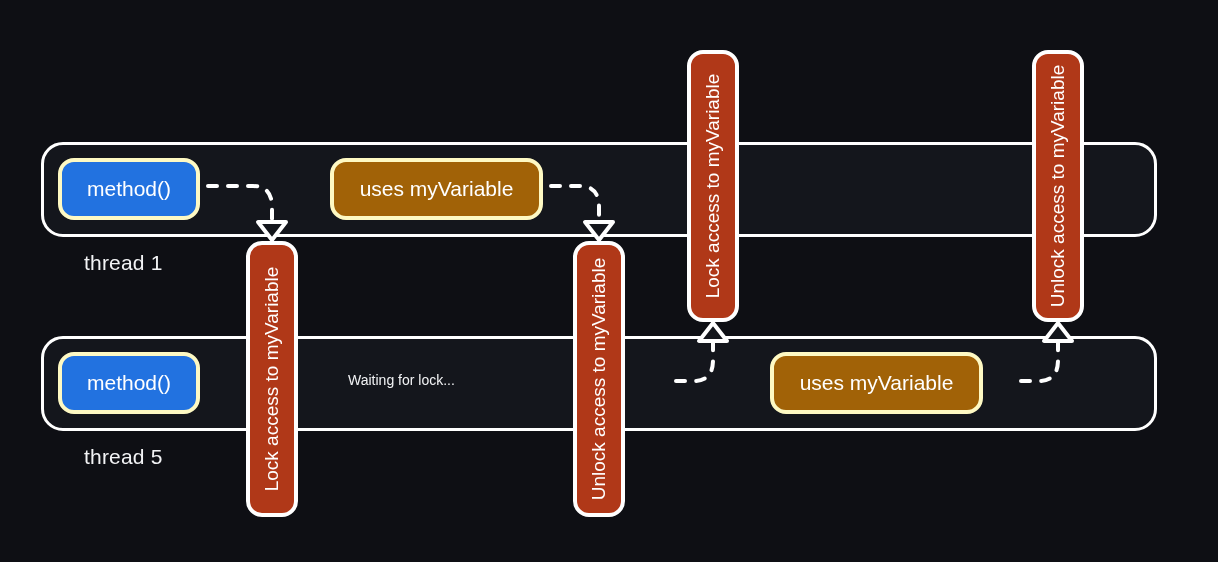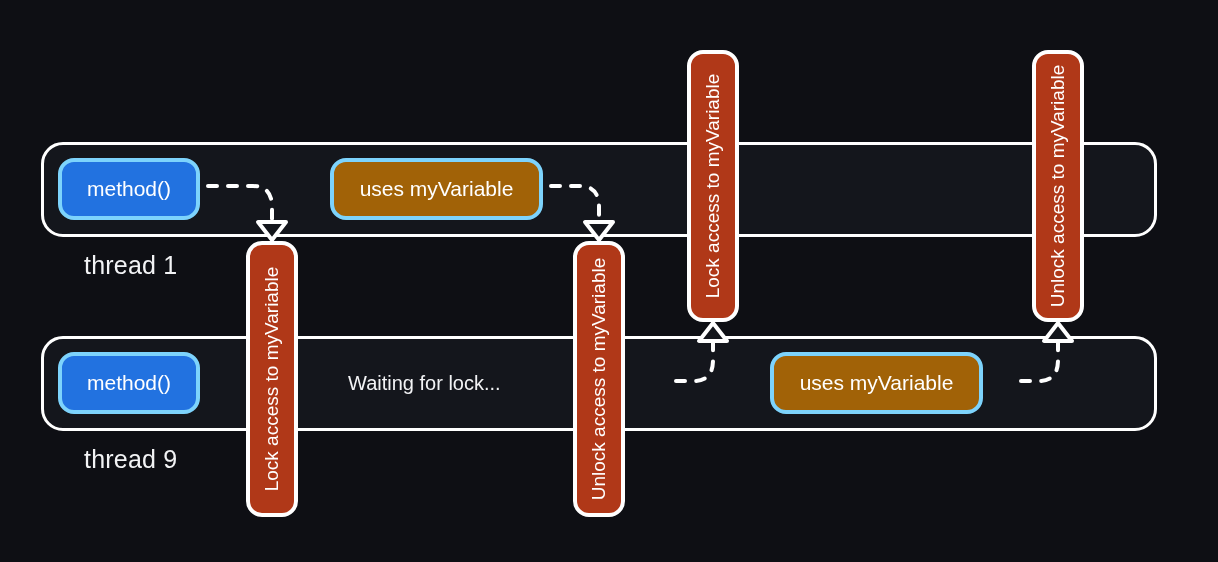--- a/index.html
+++ b/index.html
@@ -25,32 +25,32 @@
     border: 3px solid #ffffff;
     border-radius: 22px;
     background: #14161c;
   }
   #lane-1 { left: 41px;  top: 142px; width: 1116px; height: 95px; }
   #lane-2 { left: 41px;  top: 336px; width: 1116px; height: 95px; }
 
   .lane-label {
     position: absolute;
     color: #f2f3f5;
-    font-size: 25px;
+    font-size: 21px;
     letter-spacing: 0.2px;
     white-space: nowrap;
   }
   #lane-label-1 { left: 84px; top: 251px; }
   #lane-label-2 { left: 84px; top: 445px; }
 
   
   .node {
     position: absolute;
     box-sizing: border-box;
-    border: 4px solid #7dd3fc;
+    border: 4px solid #fef9c3;
     border-radius: 16px;
     display: flex;
     align-items: center;
     justify-content: center;
     color: #ffffff;
     font-size: 21px;
     white-space: nowrap;
     z-index: 4;
   }
   .node.blue  { background: #2272e0; }
@@ -58,21 +58,21 @@
 
   #node-method-1 { left: 58px;  top: 158px; width: 142px; height: 62px; }
   #node-uses-1   { left: 330px; top: 158px; width: 213px; height: 62px; }
   #node-method-2 { left: 58px;  top: 352px; width: 142px; height: 62px; }
   #node-uses-2   { left: 770px; top: 352px; width: 213px; height: 62px; }
 
   
   .plain-label {
     position: absolute;
     color: #f2f3f5;
-    font-size: 20px;
+    font-size: 14px;
     white-space: nowrap;
     z-index: 4;
   }
   #label-waiting { left: 348px; top: 372px; }
 
   
   .vbar {
     position: absolute;
     box-sizing: border-box;
     border: 4px solid #ffffff;
@@ -122,21 +122,21 @@
 </style>
 </head>
 <body>
 
 <div id="canvas">
 
   <div class="lane" id="lane-1"></div>
   <div class="lane-label" id="lane-label-1">thread 1</div>
 
   <div class="lane" id="lane-2"></div>
-  <div class="lane-label" id="lane-label-2">thread 9</div>
+  <div class="lane-label" id="lane-label-2">thread 5</div>
 
   <div class="node blue" id="node-method-1">method()</div>
 
   <div class="node green" id="node-uses-1">uses myVariable</div>
 
   <div class="node blue" id="node-method-2">method()</div>
 
   <div class="plain-label" id="label-waiting">Waiting for lock...</div>
 
   <div class="node green" id="node-uses-2">uses myVariable</div>

